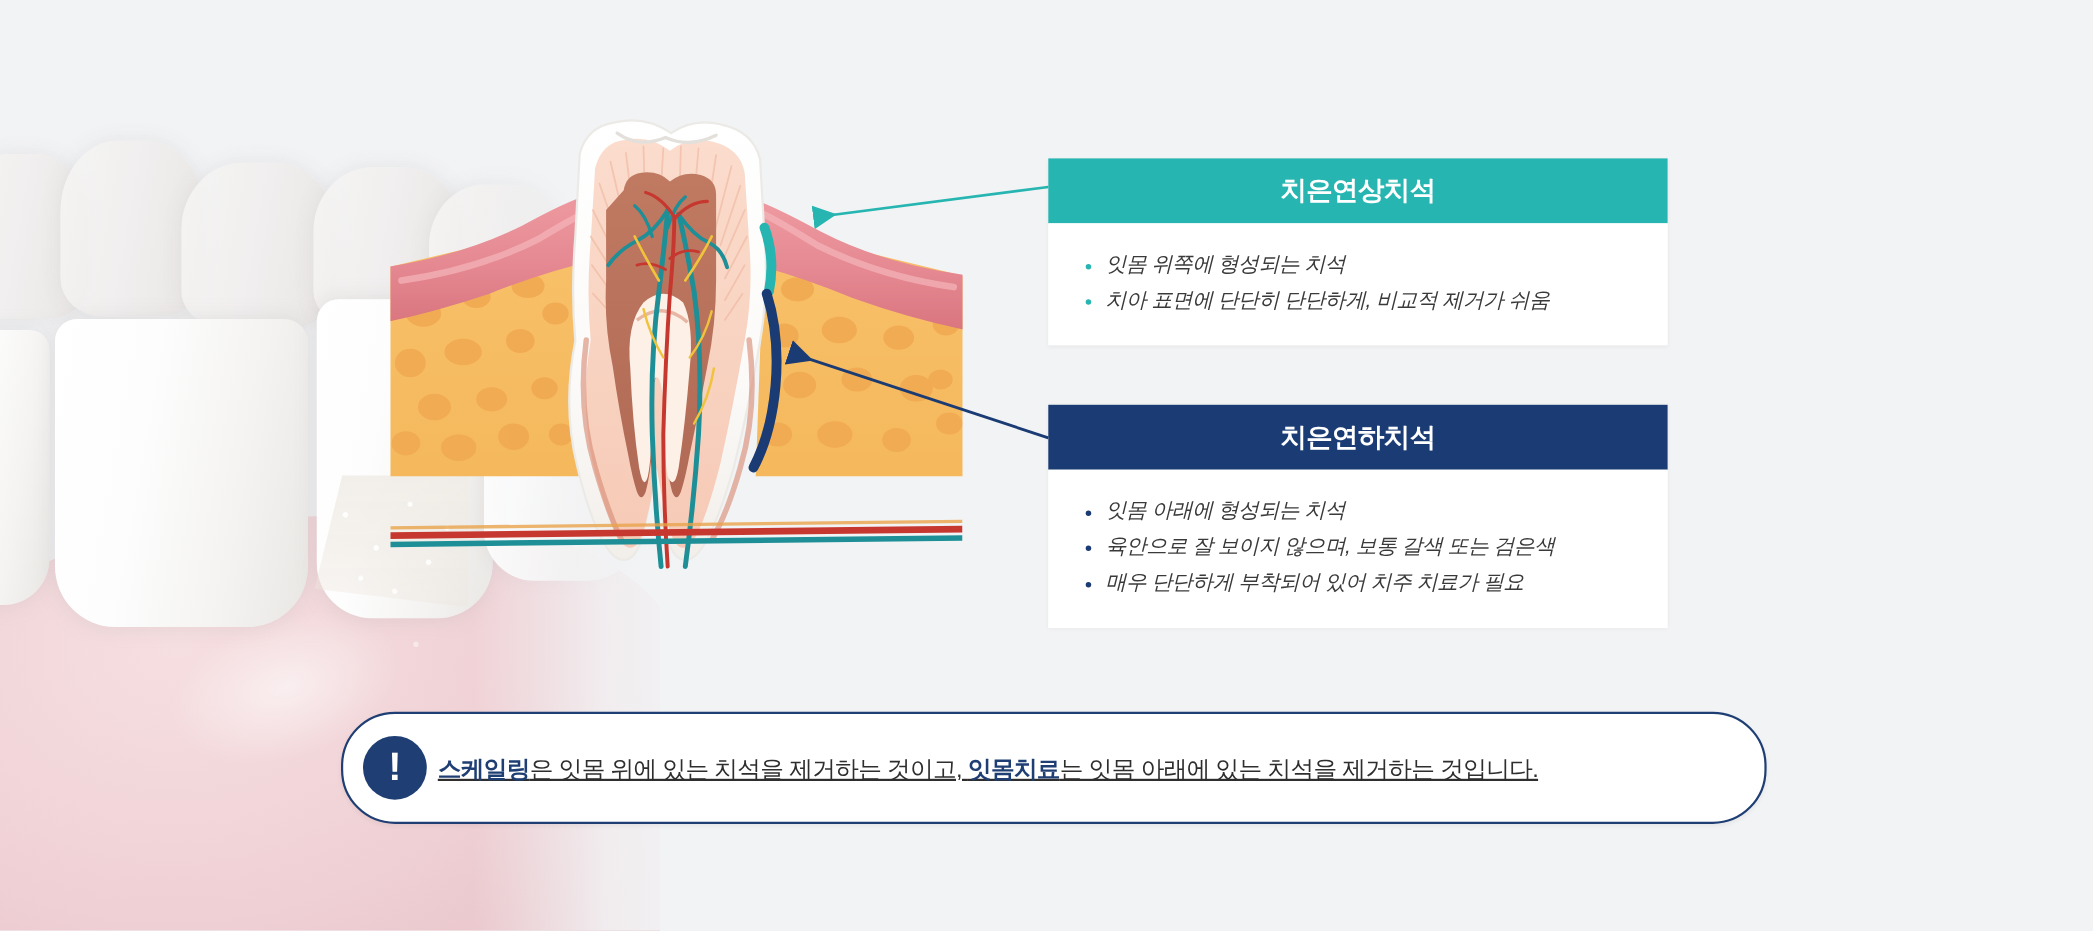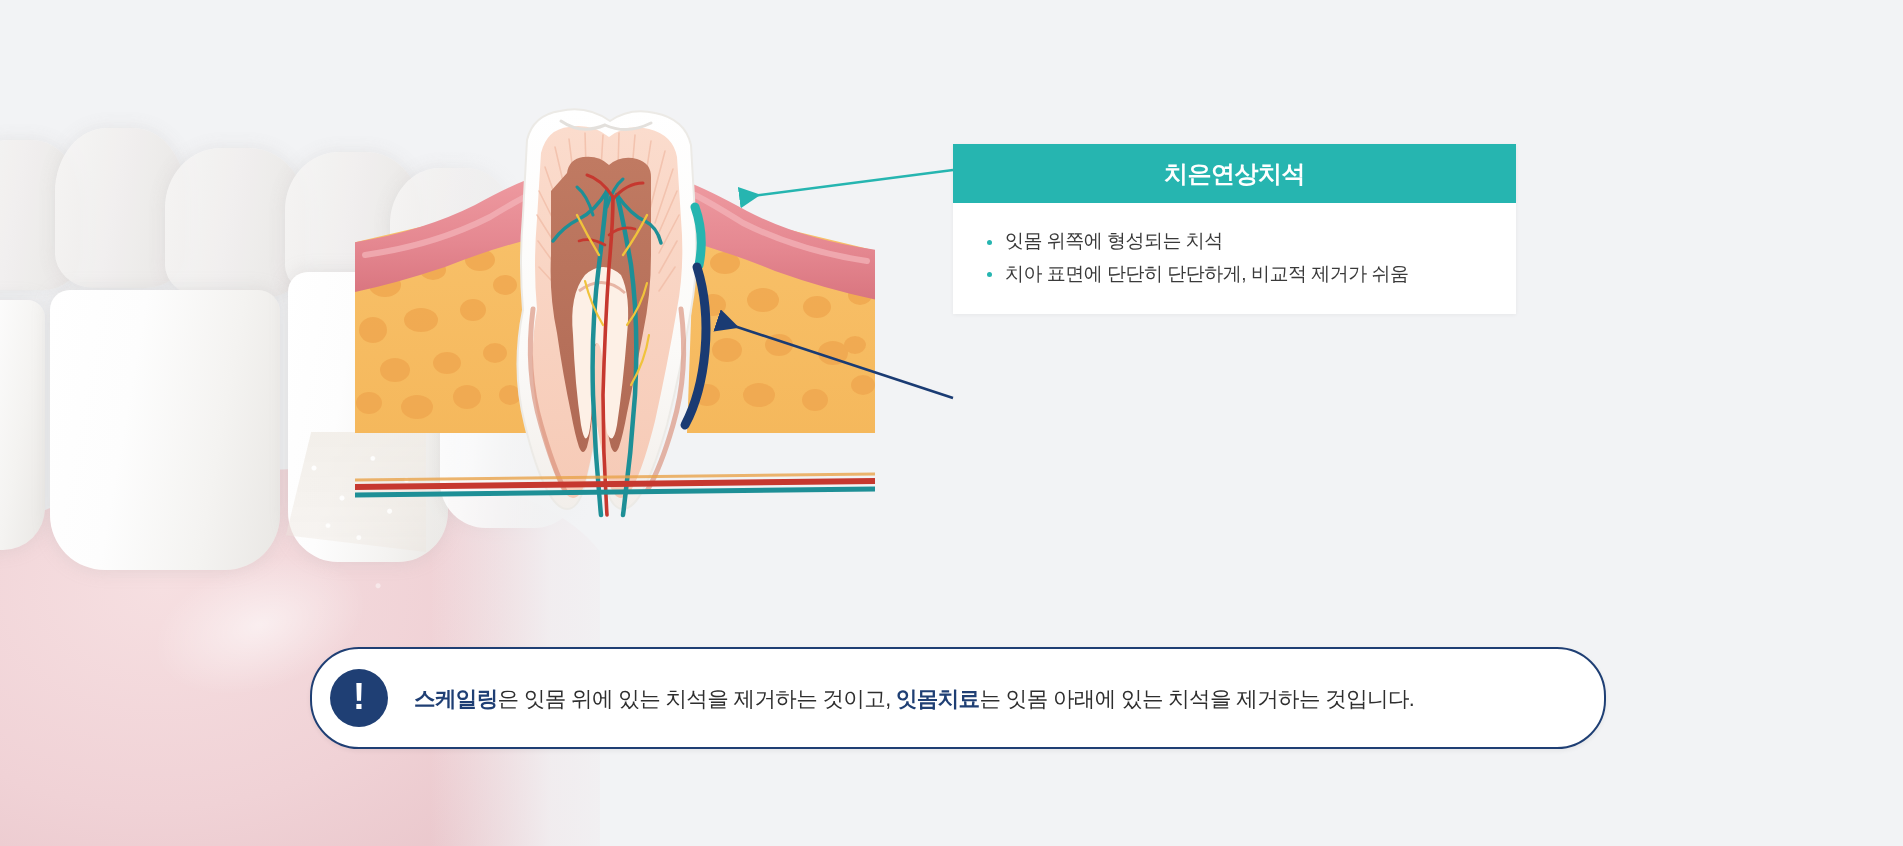--- a/index.html
+++ b/index.html
@@ -85,21 +85,21 @@
   
   .card{
     position:absolute;width:563px;
     box-shadow:0 1px 4px rgba(0,0,0,.05);
   }
   .card .card-head{
     height:59px;line-height:59px;text-align:center;
     color:#ffffff;font-weight:700;font-size:24px;letter-spacing:-.5px;
   }
   .card .card-body{
-    background:#ffffff;padding:22px 0 24px 0;
+    background:#ffffff;padding:22px 0 24px 0;font-style:italic;
   }
   .bullets{list-style:none;margin:0;padding:0 26px 0 52px;}
   .bullets li{
     position:relative;font-size:19px;line-height:1.72;color:#3a3a3a;
     letter-spacing:-.5px;white-space:nowrap;
   }
   .bullets li:before{
     content:"";position:absolute;left:-18px;top:.78em;
     width:5px;height:5px;border-radius:50%;
   }
@@ -122,22 +122,23 @@
   }
   .notice-badge{
     flex:0 0 auto;margin-left:18px;
     width:58px;height:58px;border-radius:50%;
     background:#1f3f74;color:#fff;
     display:flex;align-items:center;justify-content:center;
     font-size:36px;font-weight:700;line-height:1;
     padding-bottom:3px;box-sizing:border-box;
   }
   .notice-text{
-    margin-left:26px;font-size:21.5px;color:#2e2e2e;letter-spacing:-.6px;
+    margin-left:10px;font-size:21.5px;color:#2e2e2e;letter-spacing:-.6px;
     white-space:nowrap;
+    text-decoration:underline;
   }
   .notice-text b{color:#1f3f74;font-weight:700;}
 </style>
 </head>
 <body>
 
 <div class="stage">
 
   <div class="photo">
     <div class="gum-mass"></div>
@@ -344,20 +345,28 @@
     <div class="card-head">치은연상치석</div>
     <div class="card-body">
       <ul class="bullets">
         <li>잇몸 위쪽에 형성되는 치석</li>
         <li>치아 표면에 단단히 단단하게, 비교적 제거가 쉬움</li>
       </ul>
     </div>
   </div>
 
   <div class="card" id="card-sub">
+    <div class="card-head">치은연하치석</div>
+    <div class="card-body">
+      <ul class="bullets">
+        <li>잇몸 아래에 형성되는 치석</li>
+        <li>육안으로 잘 보이지 않으며, 보통 갈색 또는 검은색</li>
+        <li>매우 단단하게 부착되어 있어 치주 치료가 필요</li>
+      </ul>
+    </div>
   </div>
 
   <div class="notice">
     <div class="notice-badge">!</div>
     <div class="notice-text">
       <b>스케일링</b><span>은 잇몸 위에 있는 치석을 제거하는 것이고, </span><b>잇몸치료</b><span>는 잇몸 아래에 있는 치석을 제거하는 것입니다.</span>
     </div>
   </div>
 
 </div>

